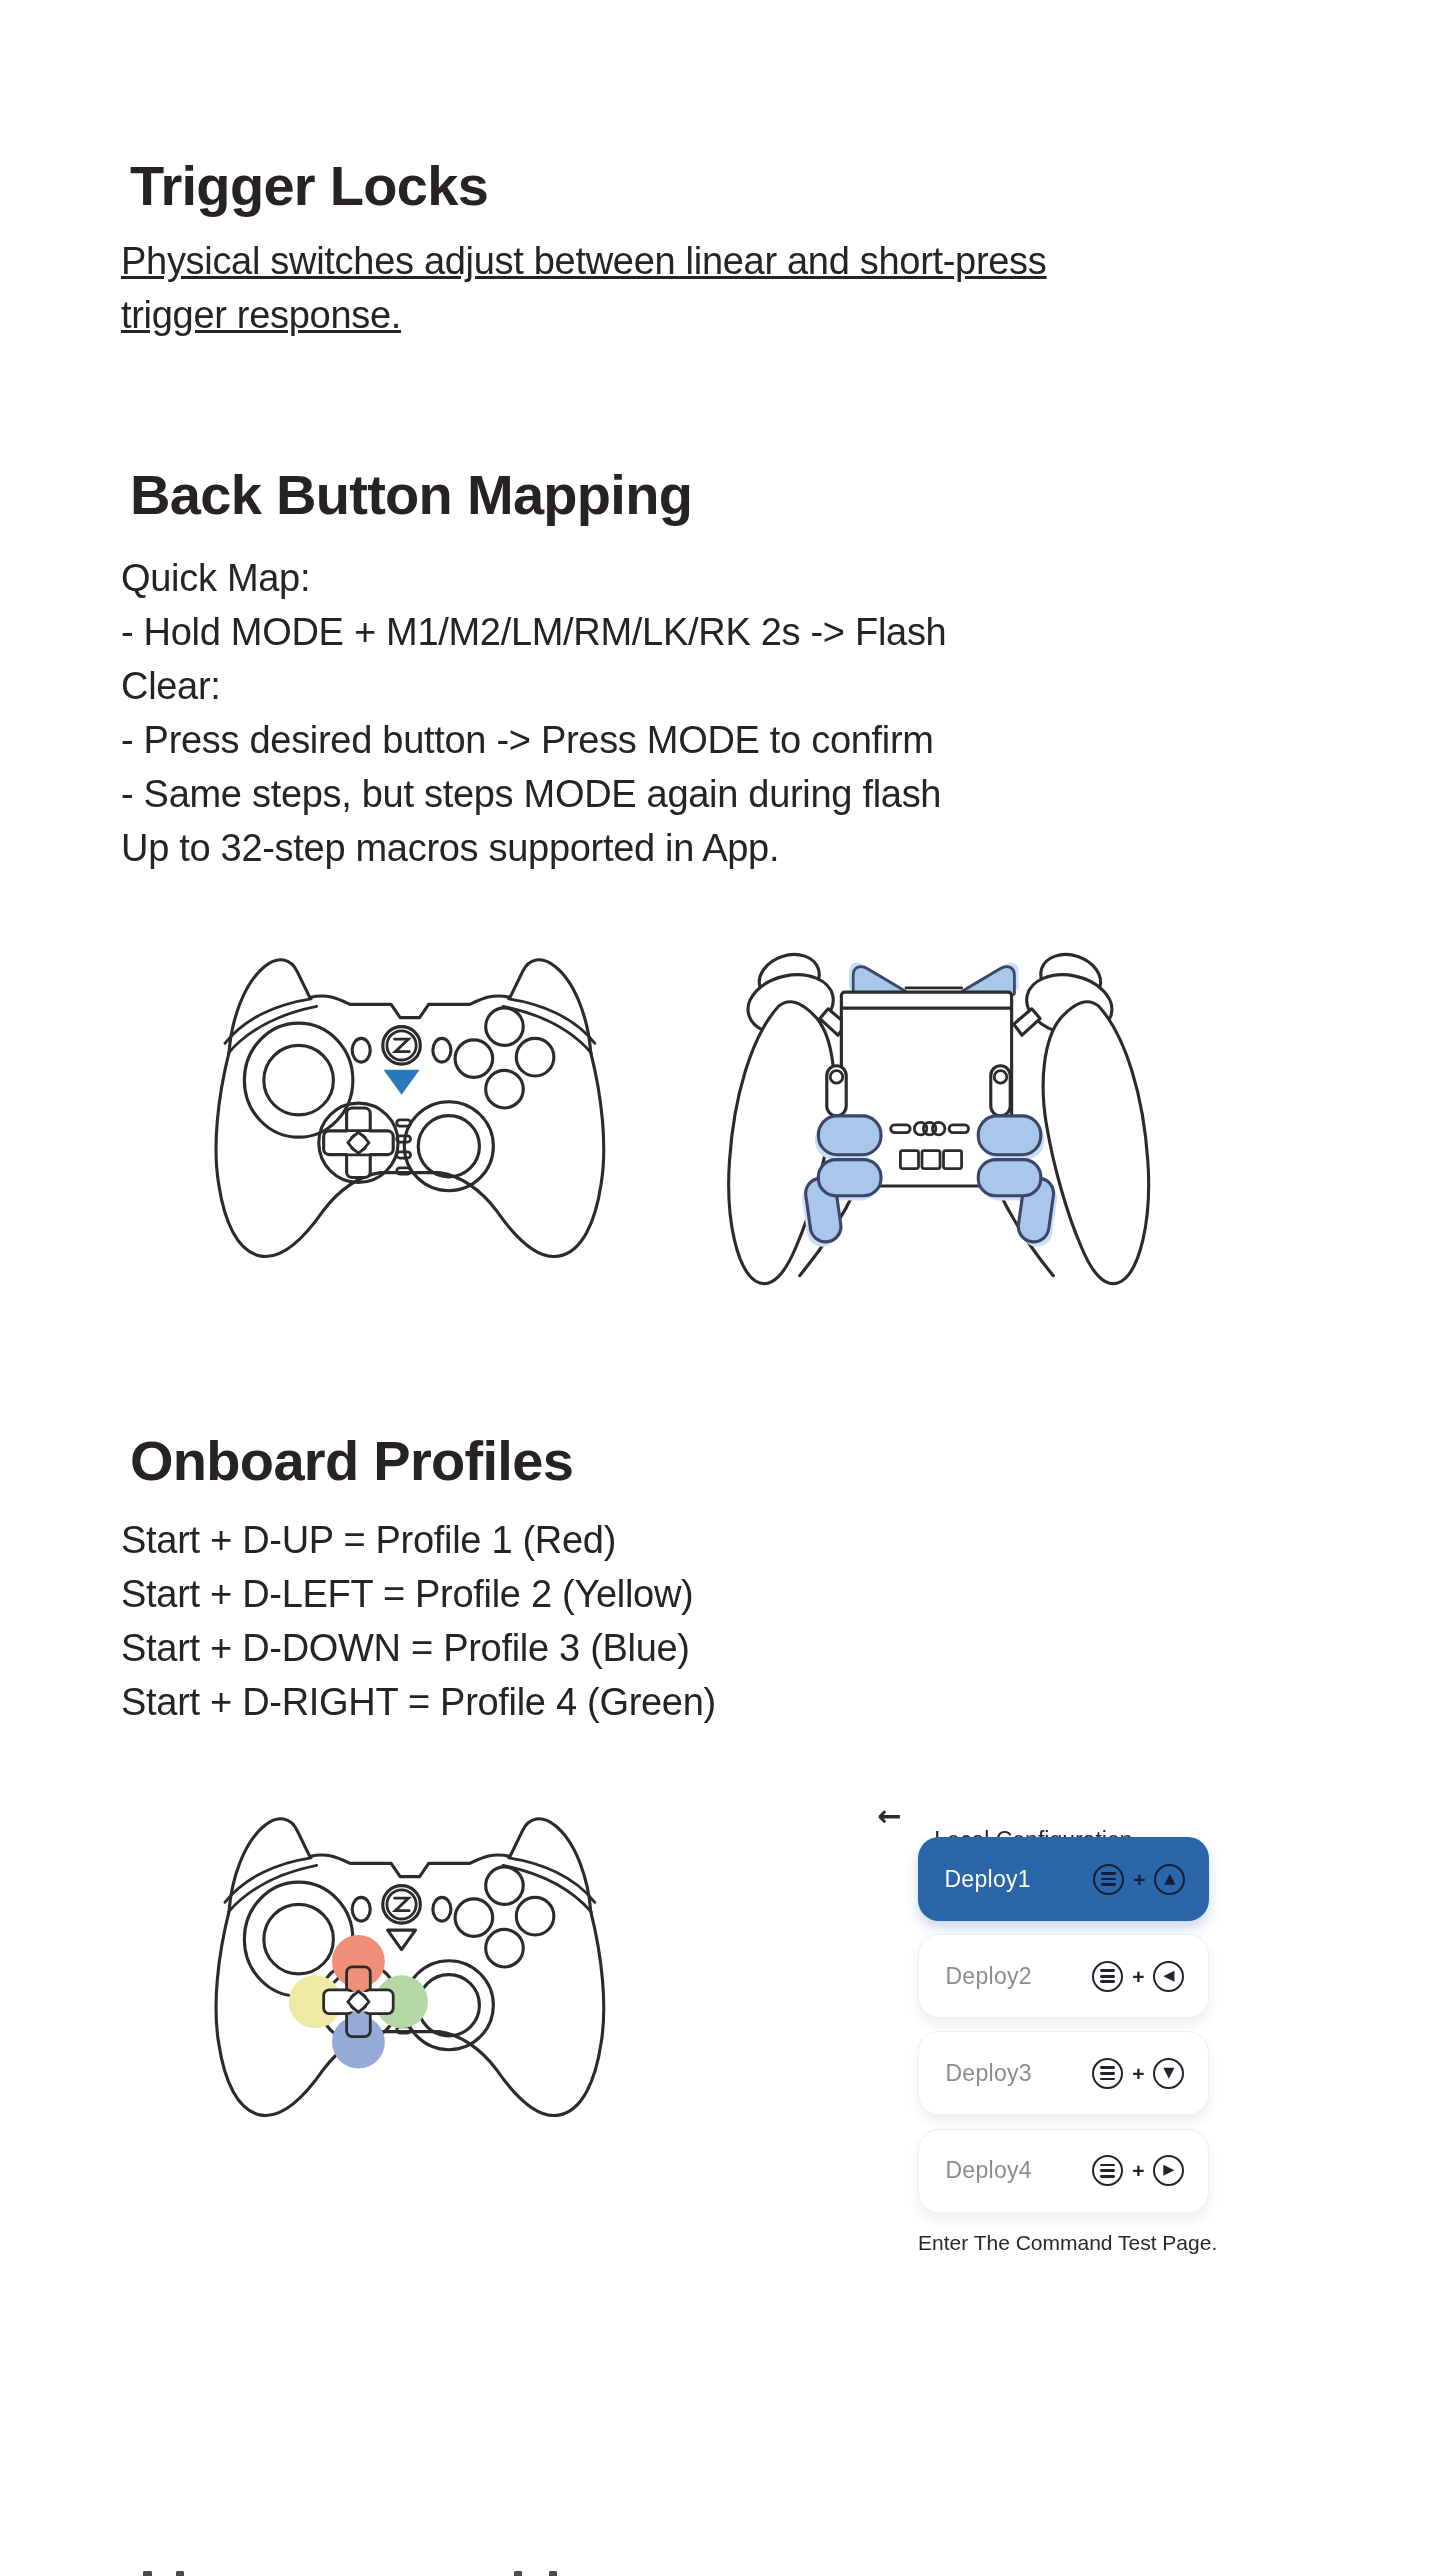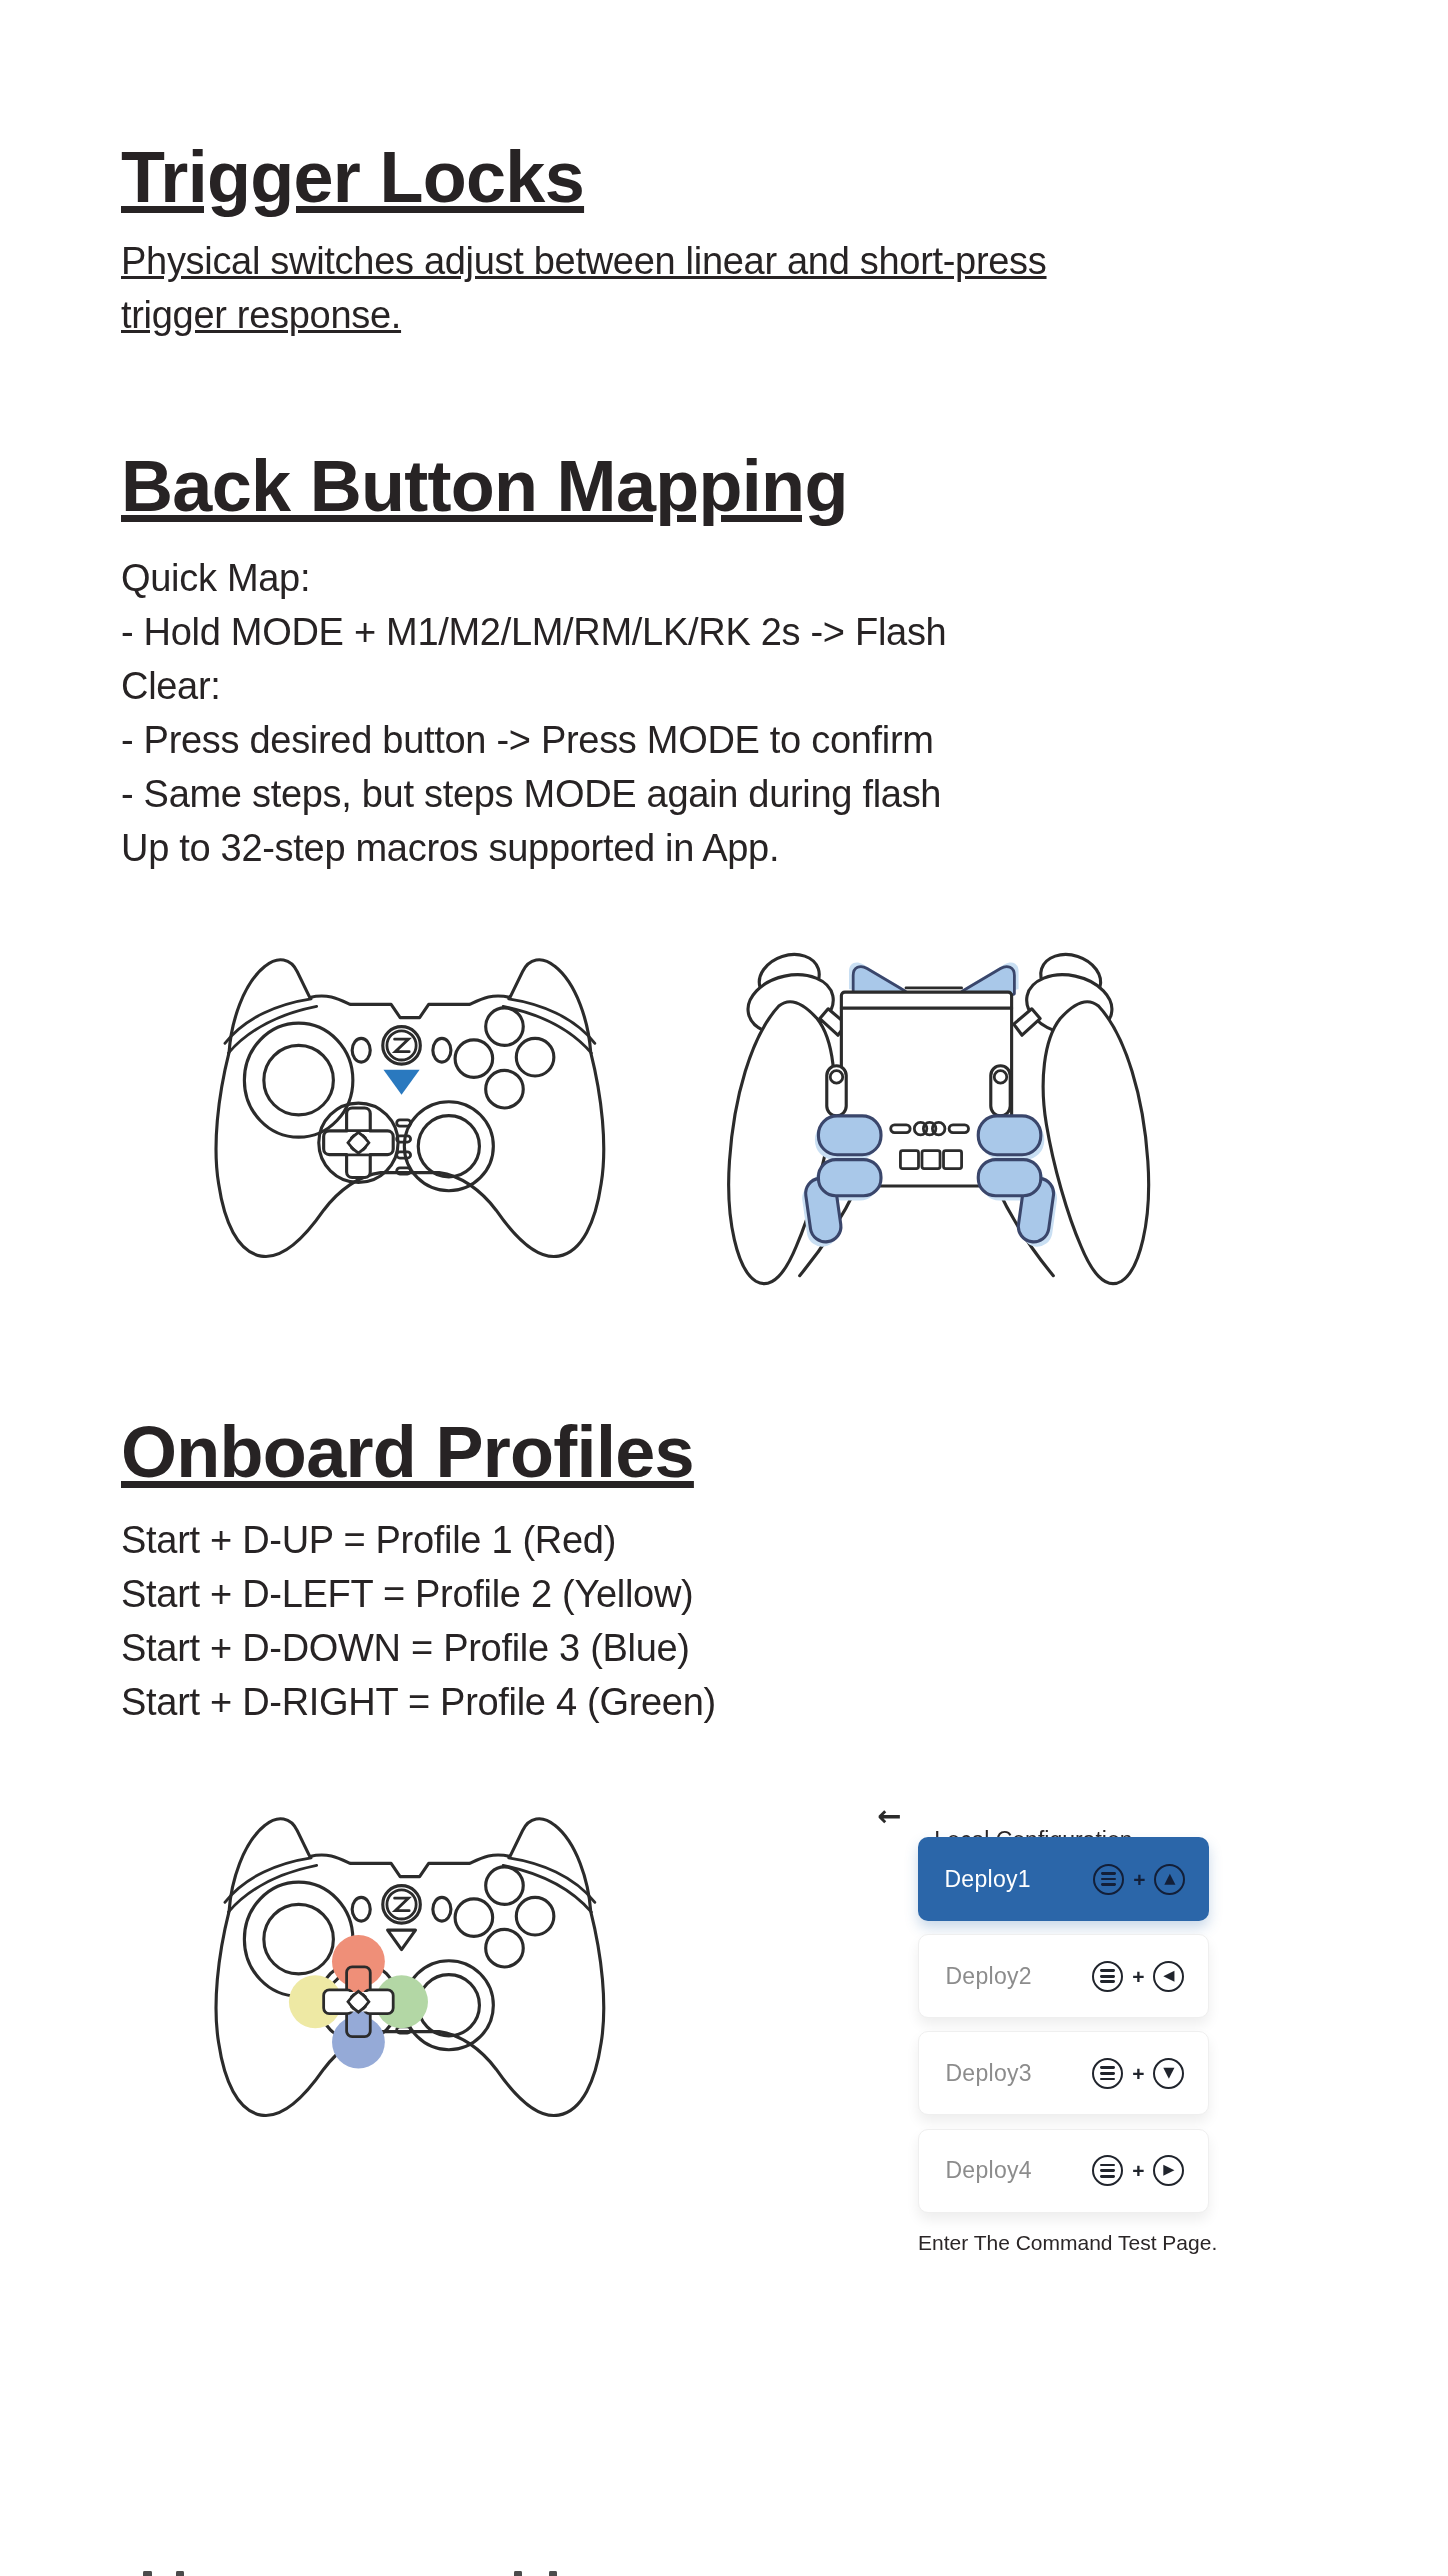--- a/index.html
+++ b/index.html
@@ -5,31 +5,31 @@
   :root{
     --text:#272324; --line-art:#2b2b2b;
     --accent-triangle:#2A79BF; --card-active:#2B66A9;
     --card-inactive-text:#8C8C8C;
     --paddle-fill:#A9C8E9; --paddle-halo:#C9DFF3; --paddle-stroke:#3A466B;
     --dpad-red:#EF8F78; --dpad-yellow:#EEE9A4; --dpad-green:#B3D7A5; --dpad-blue:#95AAD7;
   }
   html,body{margin:0;padding:0;background:#ffffff;}
   .page{position:relative;width:1449px;height:2576px;background:#ffffff;overflow:hidden;
         font-family:"Liberation Sans","DejaVu Sans",sans-serif;color:var(--text);}
-  .h1{position:absolute;margin:4px;font-size:72px;font-weight:700;line-height:76px;letter-spacing:-0.7px;color:var(--text);white-space:nowrap;text-decoration:underline;}
+  .h1{position:absolute;margin:13px;font-size:56px;font-weight:700;line-height:76px;letter-spacing:-0.7px;color:var(--text);white-space:nowrap;}
   .bodytext{position:absolute;font-size:38px;line-height:54px;font-weight:400;letter-spacing:-0.3px;color:var(--text);}
   .bodytext div{white-space:nowrap;}
   .illus{position:absolute;}
 
   
   .panel-header{position:absolute;left:877px;top:1779px;display:flex;align-items:center;gap:33px;}
   .back-arrow{font-family:"DejaVu Sans",sans-serif;font-size:29px;font-weight:700;color:#2b2b2b;line-height:1;}
   .panel-title{font-size:23px;font-weight:500;color:#2b2627;white-space:nowrap;margin-top:48px;}
   .cards{position:absolute;left:918px;top:1837px;width:291px;display:flex;flex-direction:column;gap:13.2px;}
-  .card{height:84px;border-radius:10px;display:flex;align-items:center;justify-content:space-between;
+  .card{height:84px;border-radius:21px;display:flex;align-items:center;justify-content:space-between;
         padding:0 23.6px 0 26.4px;box-sizing:border-box;background:#ffffff;border:1.4px solid #efefef;
         box-shadow:0 7px 12.5px rgba(0,0,0,0.07);}
   .card.active{background:var(--card-active);border:none;box-shadow:0 7px 12.5px rgba(43,102,169,0.25);}
   .card-label{font-size:23px;font-weight:400;color:var(--card-inactive-text);letter-spacing:0.3px;}
   .card.active .card-label{color:#ffffff;}
   .card-icons{display:flex;align-items:center;gap:9px;color:#20242c;}
   .card.active .card-icons{color:#131F38;}
   .icon-circle{width:31px;height:31px;border:2.8px solid currentColor;border-radius:50%;
                display:flex;align-items:center;justify-content:center;box-sizing:border-box;flex:none;}
   .menu-bars{display:flex;flex-direction:column;gap:2.8px;}

